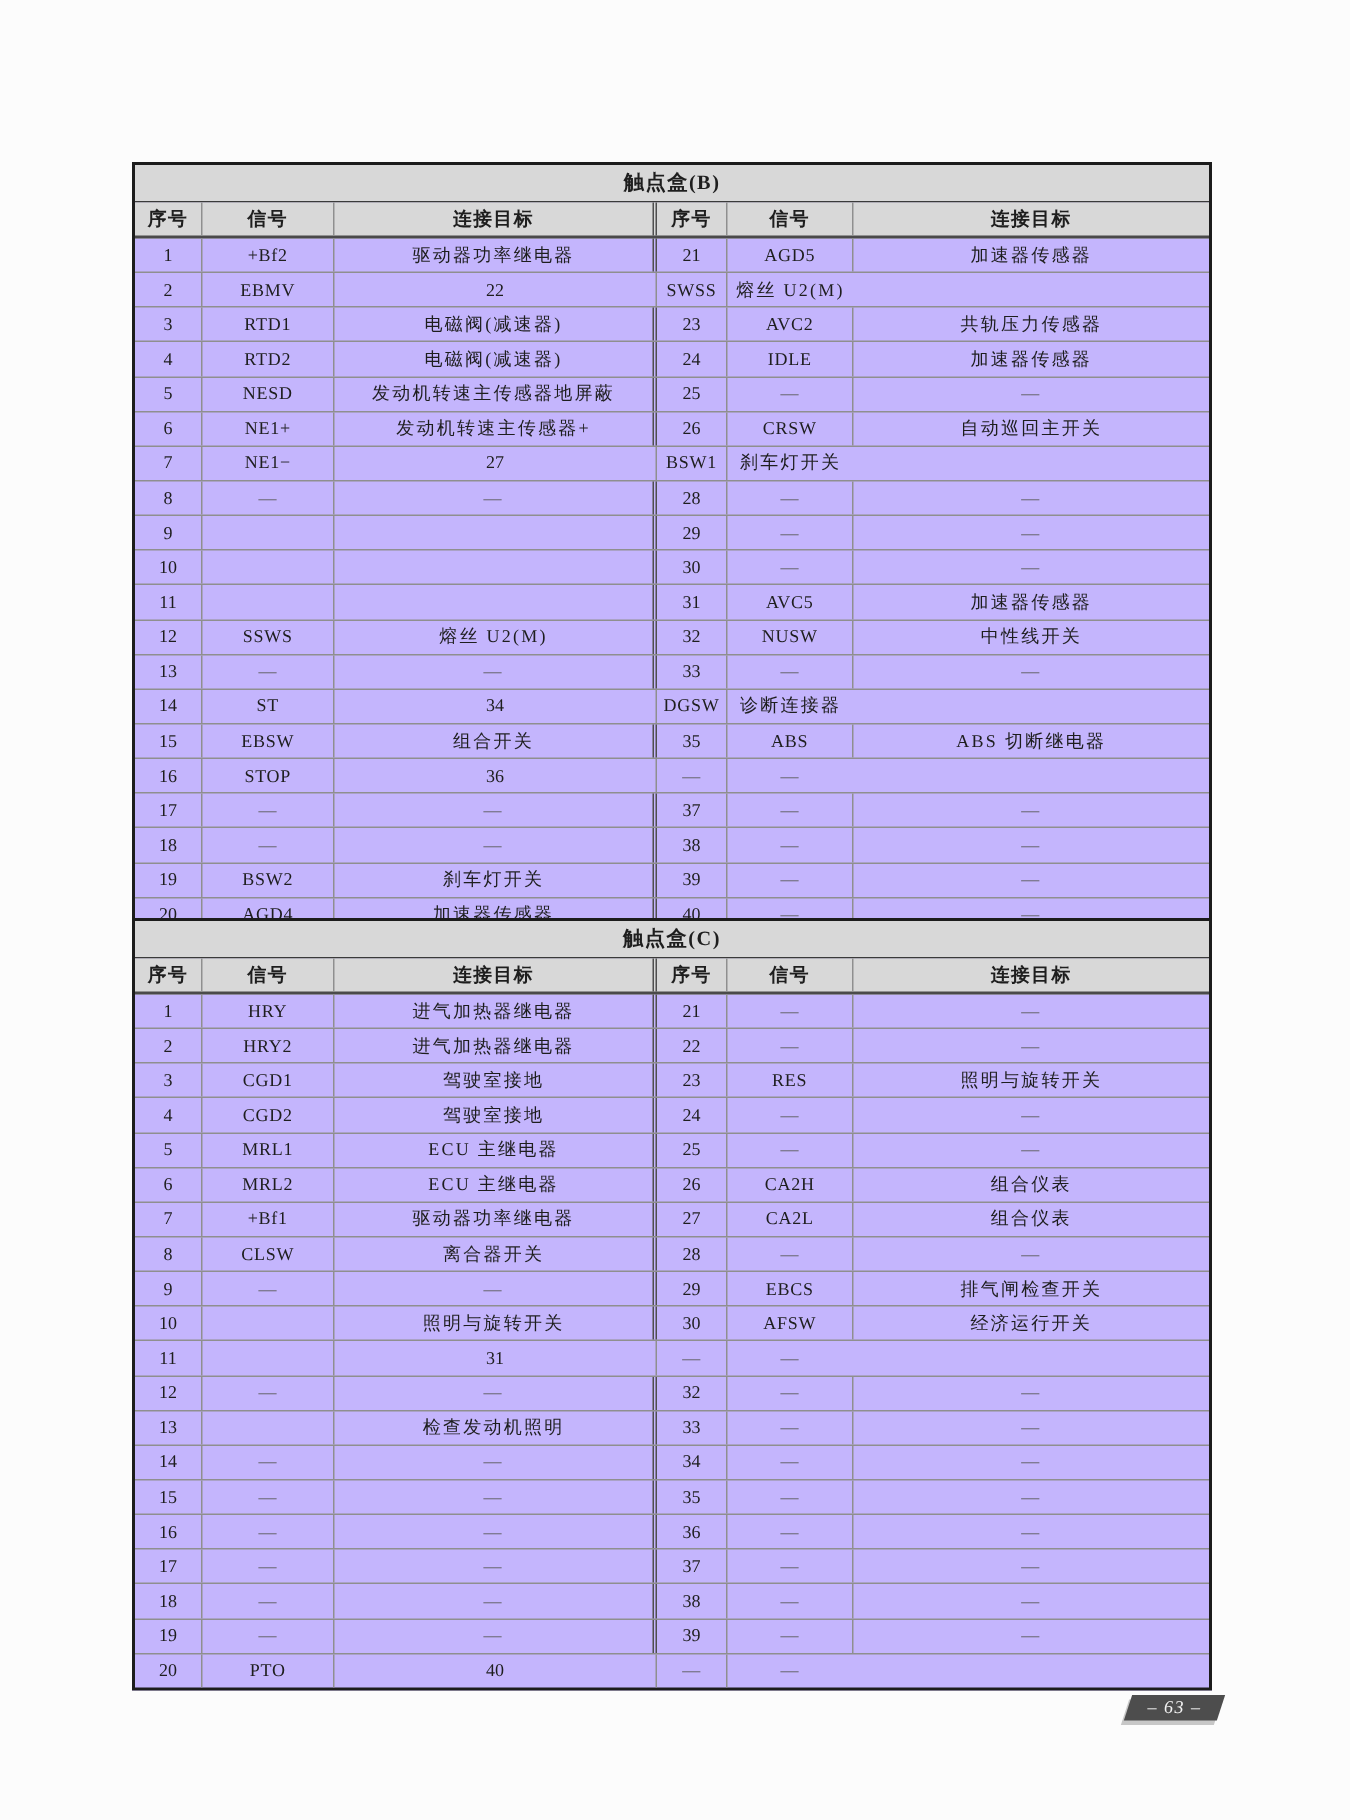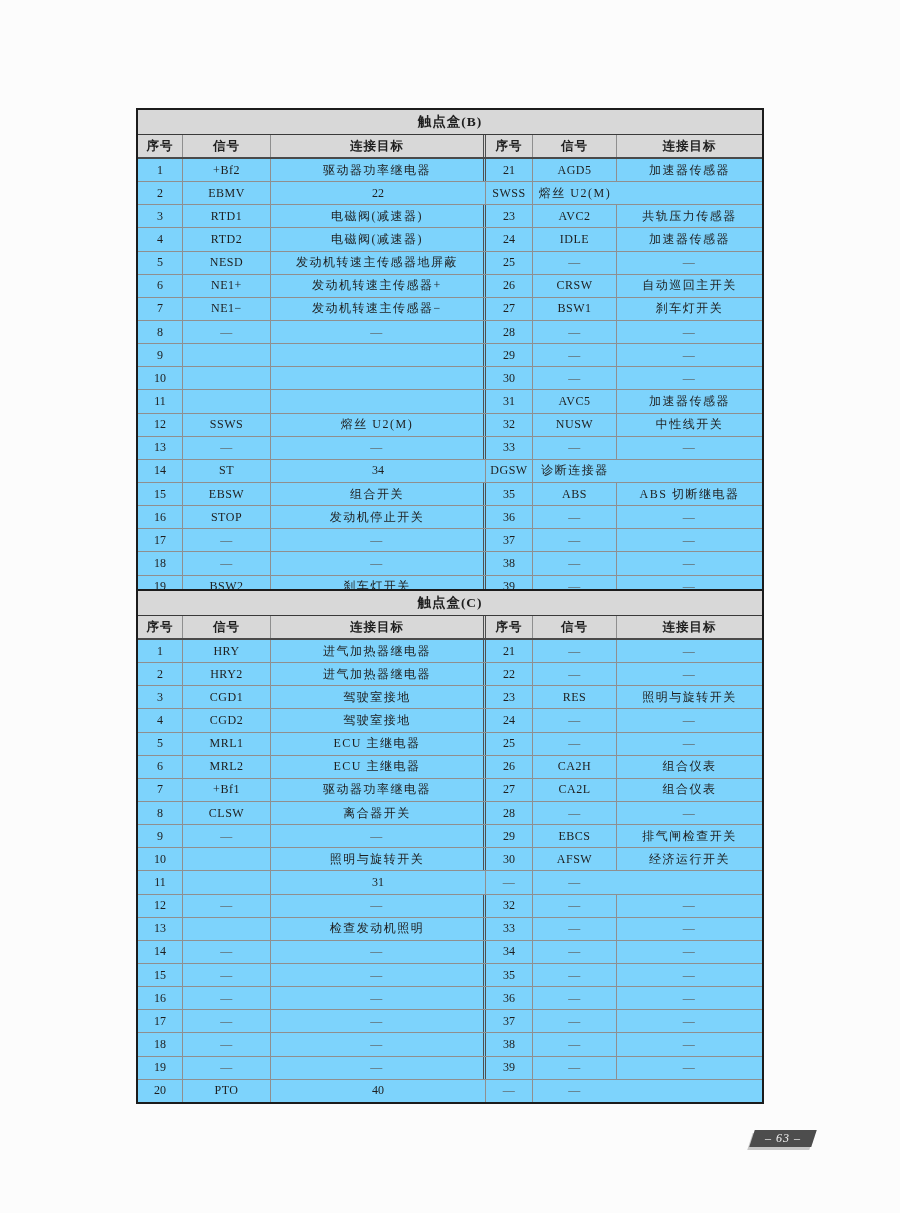--- a/index.html
+++ b/index.html
@@ -4,28 +4,27 @@
 <style>
   html,body{margin:0;padding:0;}
   body{
     width:900px;height:1213px;position:relative;
     background:#fcfcfc;
     font-family:"Liberation Serif","DejaVu Serif",serif;
     color:#1e1e1e;
     overflow:hidden;
   }
   .sheet-table{
-    position:absolute;left:88px;width:628px;
+    position:absolute;left:88px;width:720px;
     border:2px solid #1c1c1c;
-    background:#7dd3fc;
+    background:#c4b5fd;
     box-sizing:border-box;
-    margin-left:48px;
   }
   #table-b{top:108px;}
-  #table-c{top:589px;}
+  #table-c{top:612px;}
   .table-title{
     height:24px;display:flex;align-items:center;justify-content:center;
     background:#d8d8d8;font-weight:bold;font-size:13.5px;
     border-bottom:1px solid #3a3a3a;
     letter-spacing:1px;
   }
   .grid-row{
     display:grid;
     grid-template-columns:45px 88px 215px 47px 84px 1fr;
     border-bottom:1px solid #8f8f8f;
@@ -122,21 +121,20 @@
         <div class="cell c0">6</div>
         <div class="cell c1 sig">NE1+</div>
         <div class="cell c2">发动机转速主传感器+</div>
         <div class="cell c3">26</div>
         <div class="cell c4 sig">CRSW</div>
         <div class="cell c5">自动巡回主开关</div>
       </div>
       <div class="grid-row">
         <div class="cell c0">7</div>
         <div class="cell c1 sig">NE1−</div>
-        <div class="cell c2">发动机转速主传感器−</div>
         <div class="cell c3">27</div>
         <div class="cell c4 sig">BSW1</div>
         <div class="cell c5">刹车灯开关</div>
       </div>
       <div class="grid-row">
         <div class="cell c0">8</div>
         <div class="cell c1 dash sig">—</div>
         <div class="cell c2 dash">—</div>
         <div class="cell c3">28</div>
         <div class="cell c4 dash sig">—</div>
@@ -193,21 +191,20 @@
         <div class="cell c0">15</div>
         <div class="cell c1 sig">EBSW</div>
         <div class="cell c2">组合开关</div>
         <div class="cell c3">35</div>
         <div class="cell c4 sig">ABS</div>
         <div class="cell c5">ABS 切断继电器</div>
       </div>
       <div class="grid-row">
         <div class="cell c0">16</div>
         <div class="cell c1 sig">STOP</div>
-        <div class="cell c2">发动机停止开关</div>
         <div class="cell c3">36</div>
         <div class="cell c4 dash sig">—</div>
         <div class="cell c5 dash">—</div>
       </div>
       <div class="grid-row">
         <div class="cell c0">17</div>
         <div class="cell c1 dash sig">—</div>
         <div class="cell c2 dash">—</div>
         <div class="cell c3">37</div>
         <div class="cell c4 dash sig">—</div>

